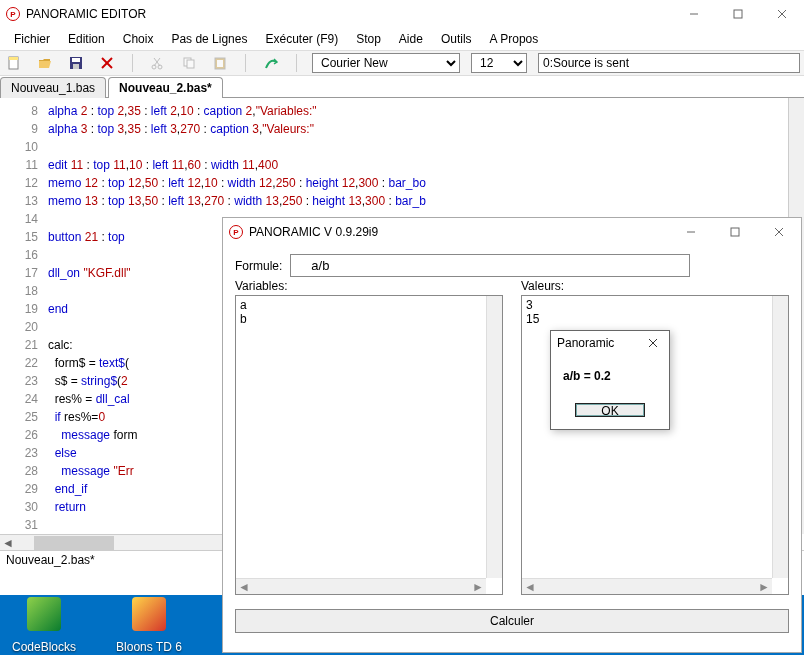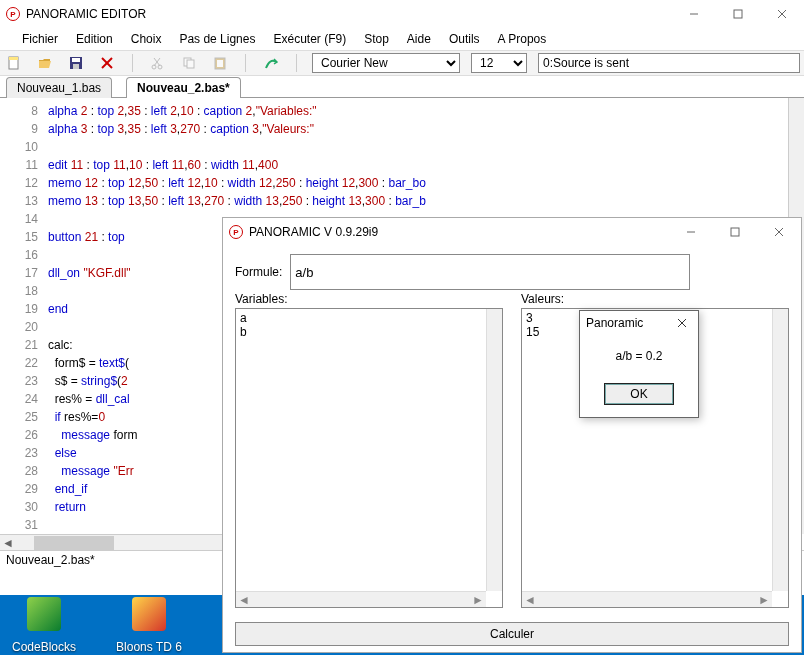--- a/index.html
+++ b/index.html
@@ -3,58 +3,58 @@
 <meta charset="utf-8">
 <style>
 * { box-sizing: border-box; margin: 0; padding: 0; font-family: "Segoe UI", Tahoma, sans-serif; font-size: 12px; }
 body { background: #fff; width: 804px; height: 655px; overflow: hidden; position: relative; }
 .window { position: absolute; background: #fff; border: 1px solid #aaa; }
 .titlebar { display: flex; align-items: center; height: 28px; background: #fff; justify-content: space-between; padding-left: 6px; }
 .titlebar .title-left { display: flex; align-items: center; gap: 6px; }
 .titlebar .title-left .app-icon { width: 14px; height: 14px; border-radius: 50%; background: #fff; border: 1.5px solid #c00; display:flex;align-items:center;justify-content:center;color:#c00;font-size:8px;font-weight:bold; }
 .titlebar .wbtns { display: flex; }
 .titlebar .wbtn { width: 44px; height: 28px; display: flex; align-items: center; justify-content: center; color: #666; }
-.menubar { display: flex; gap: 2px; padding: 2px 14px; height: 22px; align-items:center; }
+.menubar { display: flex; gap: 2px; padding: 2px 6px; height: 22px; align-items:center; }
 .menubar span { padding: 2px 8px; }
 .toolbar { display: flex; align-items: center; height: 26px; background: #f4f4f4; border-top: 1px solid #ddd; border-bottom: 1px solid #ddd; padding: 0 4px; gap: 11px; }
 .toolbtn { width: 20px; height: 20px; display:flex;align-items:center;justify-content:center; border:1px solid transparent; }
 .sep { width:1px; height:18px; background:#ccc; margin:0 4px; }
 select.tb, input.tb { height: 20px; border: 1px solid #888; background:#fff; font-size:12px; padding:0 4px; }
-.tabs { display:flex; height:22px; border-bottom:1px solid #999; padding-left:6px; gap:14px; align-items:flex-end; }
+.tabs { display:flex; height:22px; border-bottom:1px solid #999; padding-left:0; gap:2px; align-items:flex-end; }
 .tab { padding:3px 10px; border:1px solid #999; border-bottom:none; border-radius:4px 4px 0 0; background:#eee; position:relative; top:1px; }
 .tab.active { background:#fff; font-weight:bold; }
 .editor { position:relative; overflow:hidden; font-family:"Courier New", monospace; font-size:14px; padding:4px 0 0 0; background:#fff; height:452px; }
 .line { display:flex; white-space:pre; line-height:18px; }
 .gutter { width:48px; text-align:right; padding-right:10px; color:#888; }
 .code { flex:1; }
 .kw { color:#0000cc; }
 .str { color:#b00000; }
 .num { color:#b00000; }
 .scroll-h { position:absolute; bottom:0; left:0; right:16px; height:16px; background:#f0f0f0; border-top:1px solid #ccc; display:flex; }
 .scroll-h .thumb { width:80px; height:14px; background:#ccc; margin:1px 0 0 18px; }
 .scroll-h .arrow { width:16px; height:16px; display:flex;align-items:center;justify-content:center;color:#666; }
 .scroll-v { position:absolute; top:0; right:0; bottom:16px; width:16px; background:#f0f0f0; border-left:1px solid #ccc; }
 .statusbar { height:20px; border-top:1px solid #ccc; padding:2px 6px; font-size:12px; }
 .taskbar { position:absolute; bottom:0; left:0; right:0; height:60px; background:#0070c4; display:flex; align-items:center; padding:0 12px; gap:40px; }
 .deskicon { display:flex; flex-direction:column; align-items:center; gap:9px; color:#fff; font-size:11px; text-shadow:0 1px 2px rgba(0,0,0,0.7); }
 .deskicon .ico { width:34px; height:34px; border-radius:4px; }
 
 .label { font-size:12px; padding:2px 0; }
-.textbox { border:1px solid #888; background:#fff; height:36px; padding:1px 4px; font-size:13px; }
+.textbox { border:1px solid #888; background:#fff; height:23px; padding:1px 20px; font-size:13px; }
 .memo { border:1px solid #888; background:#fff; padding:2px 4px; font-size:13px; position:relative; overflow:hidden; }
 .memo .mscroll-h { position:absolute; bottom:0; left:0; right:16px; height:16px; background:#f0f0f0; border-top:1px solid #ddd; display:flex; justify-content:space-between; }
 .memo .mscroll-v { position:absolute; top:0; right:0; bottom:16px; width:16px; background:#f0f0f0; border-left:1px solid #ddd; }
 .memo .sa { width:16px;height:16px;display:flex;align-items:center;justify-content:center;color:#888; }
 .bigbtn { border:1px solid #888; background:#eee; height:24px; display:flex;align-items:center;justify-content:center; }
 .msgbox { position:absolute; background:#fff; border:1px solid #666; box-shadow:2px 2px 8px rgba(0,0,0,0.25); }
 .msgbox .mtitle { display:flex; justify-content:space-between; align-items:center; height:24px; padding:0 6px; font-size:12px; }
 .msgbox .mclose { width:20px; height:20px; display:flex;align-items:center;justify-content:center; }
-.msgbox .mbody { padding:14px 24px; text-align:center; font-size:12px; }
+.msgbox .mbody { padding:14px 12px; text-align:left; font-size:12px;font-weight:bold; }
 .msgbox .mbtns { padding:6px 0 12px; display:flex; justify-content:center; }
-.msgbox button { width:70px; height:22px; border:1px solid #222; background:#eee; box-shadow:0 0 0 1px #7aa inset;text-align:center; }
+.msgbox button { width:70px; height:14px; border:1px solid #222; background:#eee; box-shadow:0 0 0 1px #7aa inset;text-align:center; }
 svg { display:block; }
 </style>
 </head>
 <body>
 
 <div class="window" style="left:0;top:0;width:804px;height:595px;border:none;">
   <div class="titlebar">
     <div class="title-left">
       <div class="app-icon">P</div>
       <span>PANORAMIC EDITOR</span>
@@ -254,21 +254,21 @@
             </div>
         </div>
       </div>
     </div>
     <div class="bigbtn" style="margin-top:14px;">
         <span>Calculer</span>
       </div>
   </div>
 </div>
 
-<div class="msgbox" style="left:550px;top:310px;width:120px;margin-left:29px;">
+<div class="msgbox" style="left:550px;top:330px;width:120px;">
   <div class="mtitle">
     <span>Panoramic</span>
     <div class="mclose">
         <svg width="10" height="10">
           <line x1="1" y1="1" x2="9" y2="9" stroke="#333"></line>
           <line x1="9" y1="1" x2="1" y2="9" stroke="#333"></line>
         </svg>
       </div>
   </div>
   <div class="mbody">a/b = 0.2</div>

